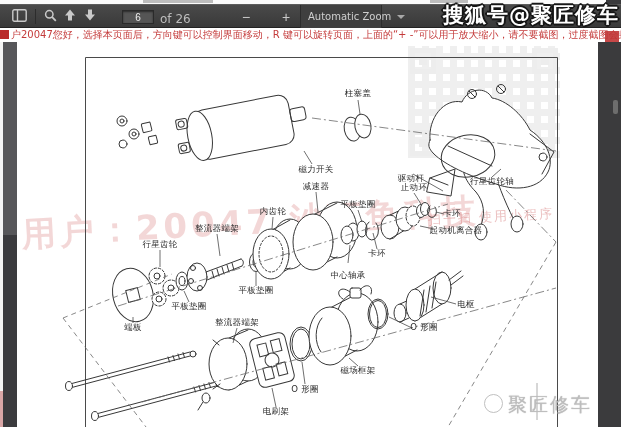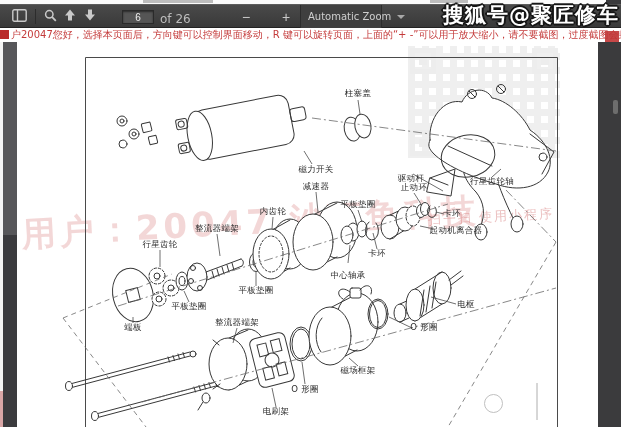--- a/index.html
+++ b/index.html
@@ -364,14 +364,15 @@
 
   <div class="left-col"></div>
   <div class="left-edge"></div>
   <div class="left-pink"></div>
 
   <div class="right-col">
     <div class="thumb"></div>
   </div>
 
   <div class="brand-logo"></div>
+  <div class="wm-brand">聚匠修车</div>
 
 </div>
 
 </body></html>

